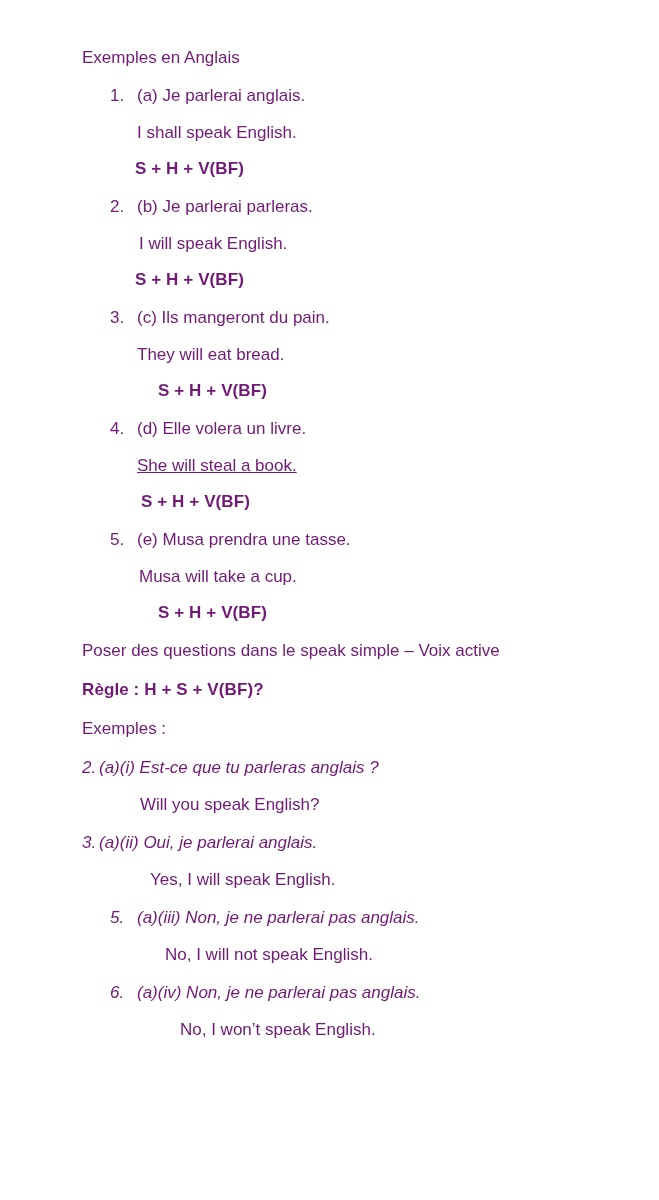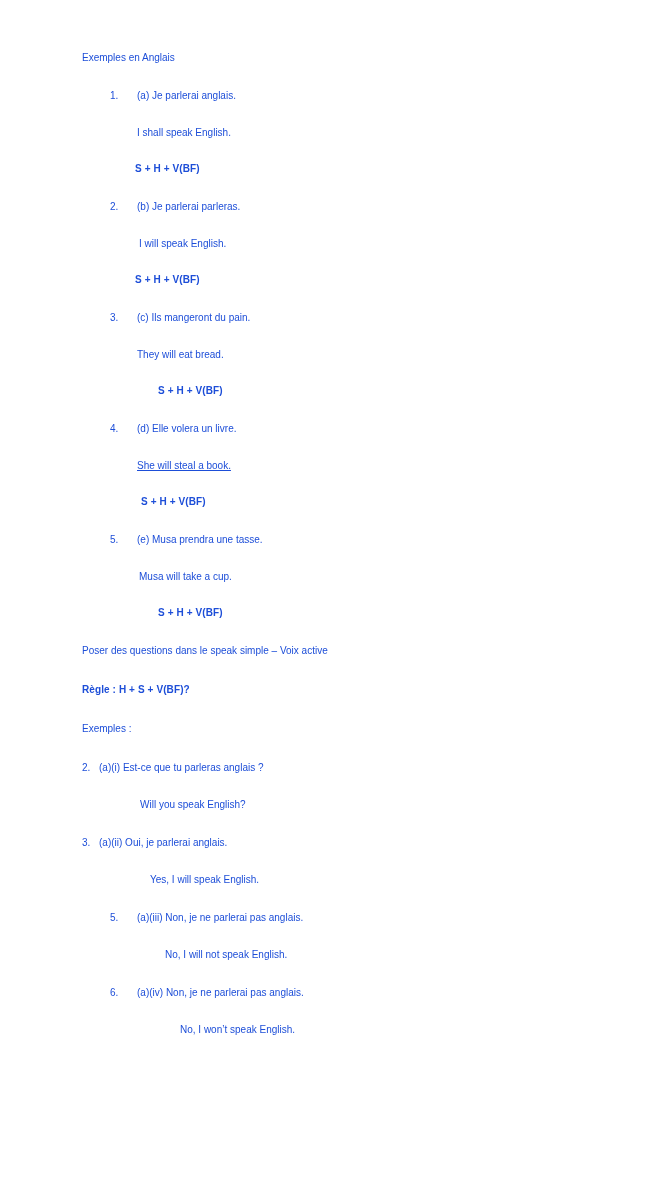--- a/index.html
+++ b/index.html
@@ -19,24 +19,24 @@
   .page {
     position: relative;
     width: 659px;
     height: 1200px;
     background: #ffffff;
     box-sizing: border-box;
     padding-top: 48px;
   }
   .line {
     position: relative;
-    font-size: 10px;
+    font-size: 17px;
     line-height: 19px;
     white-space: pre;
-    color: #1d4ed8;
+    color: #701a75;
   }
   .line.bold {
     font-weight: bold;
     letter-spacing: 0.1px;
   }
   
   .heading-line {
     margin-bottom: 19px;
   }
   .item-line {
@@ -46,20 +46,21 @@
     margin-bottom: 17px;
   }
   .formula-line {
     margin-bottom: 19px;
   }
   .section-line {
     margin-bottom: 20px;
   }
   .q-item-line {
     margin-bottom: 18px;
+    font-style: italic;
   }
   .q-trans-line {
     margin-bottom: 19px;
   }
   .num {
     display: inline-block;
   }
 </style>
 </head>
 <body>

